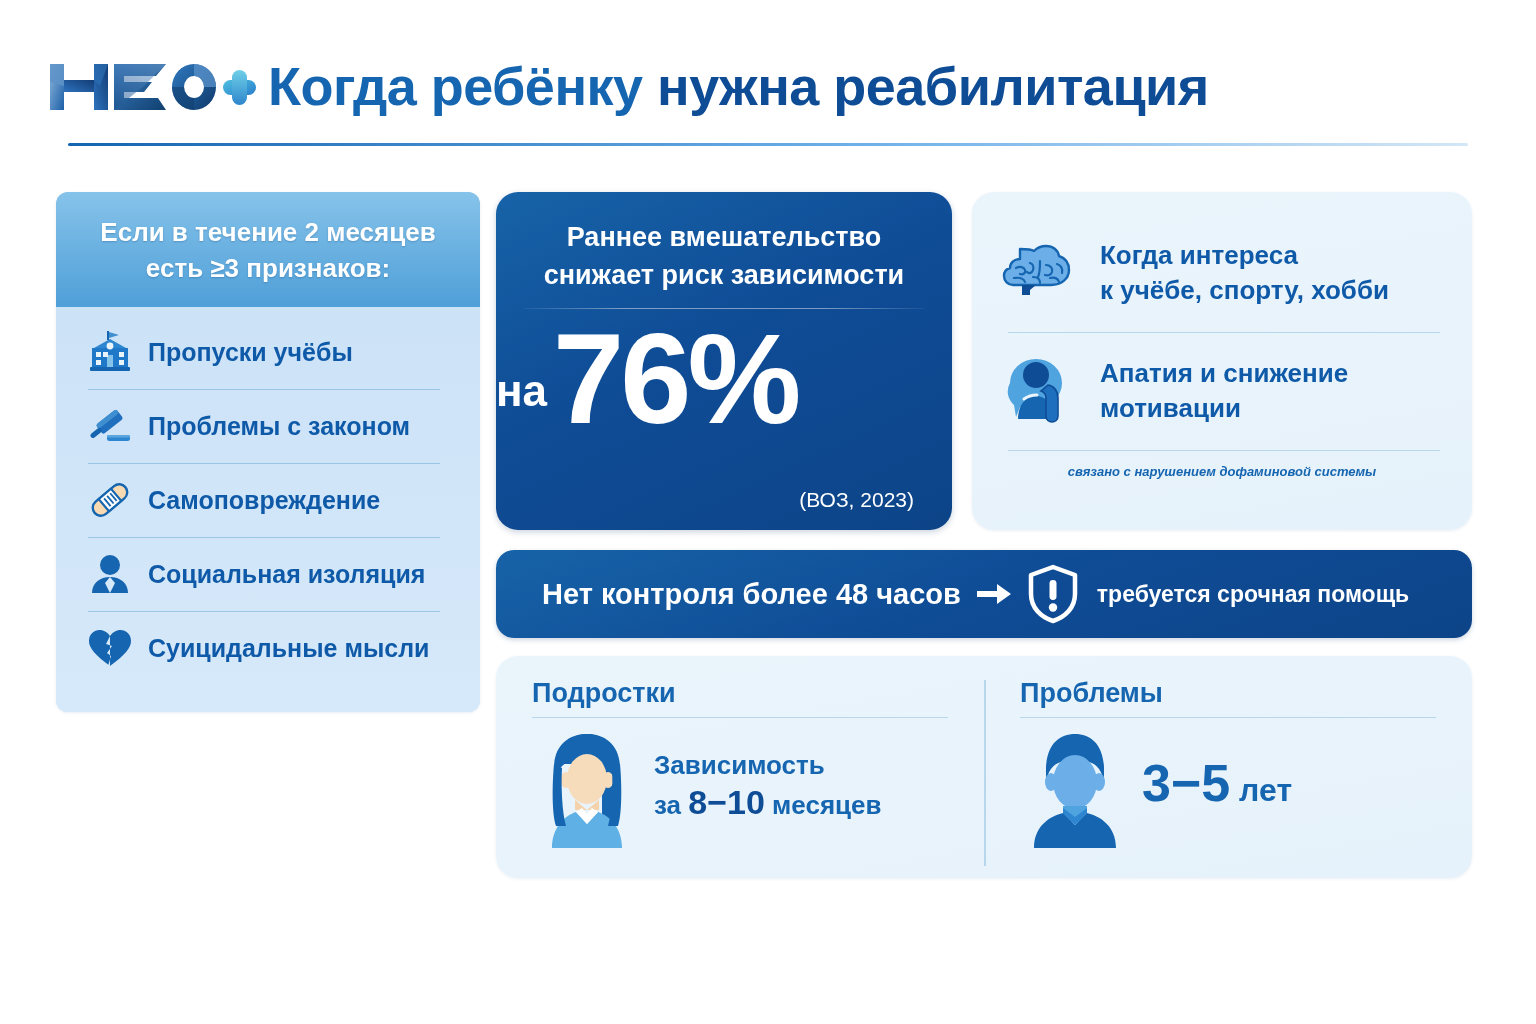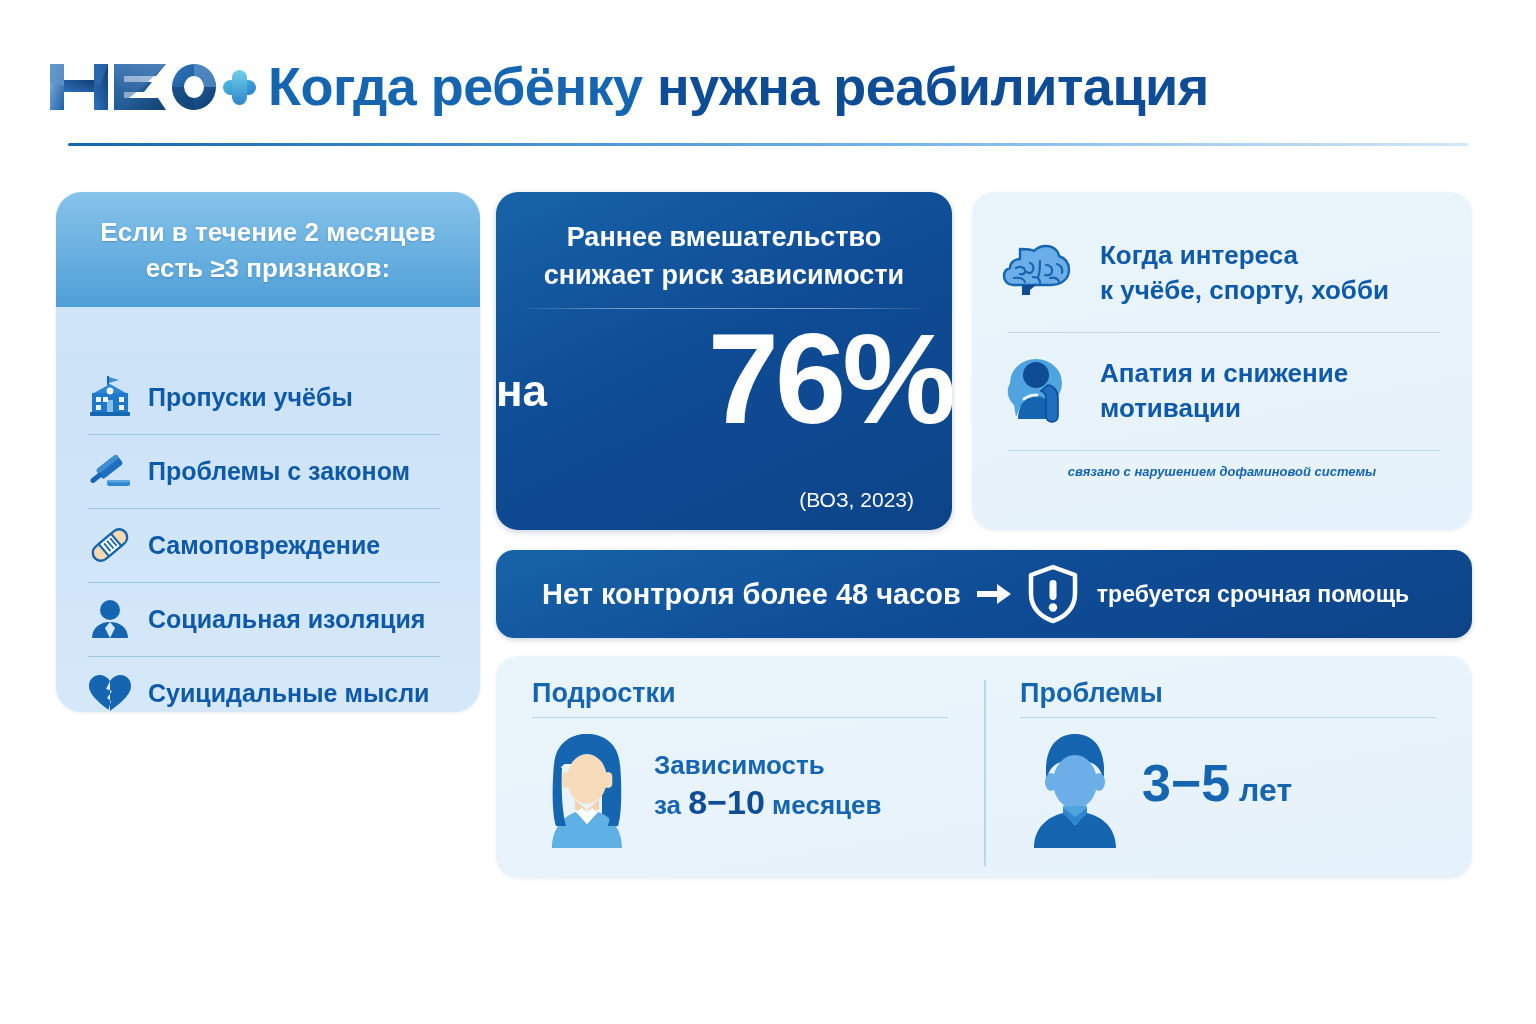--- a/index.html
+++ b/index.html
@@ -51,21 +51,21 @@
     border-radius: 2px;
   }
 
   
   #left-panel {
     position: absolute;
     left: 56px;
     top: 192px;
     width: 424px;
     height: 520px;
-    border-radius: 26px;
+    border-radius: 12px;
     background: #CFE4F7;
     overflow: hidden;
     box-shadow: 0 1px 3px rgba(20,70,130,0.10);
   }
   #left-panel-header {
     width: 100%;
     height: 115px;
     background: linear-gradient(180deg, #86C3EA 0%, #4F9FD8 100%);
     display: flex;
     align-items: center;
@@ -79,21 +79,20 @@
     font-weight: 700;
     line-height: 36px;
     text-align: center;
     text-shadow: 0 1px 2px rgba(10,60,110,0.28);
   }
   #left-panel-body {
     padding: 8px 12px 0 0;
     background: linear-gradient(180deg, #CCE2F7 0%, #D6E9FA 100%);
     height: 407px;
     box-sizing: border-box;
-    margin-top: 45px;
   }
   .signal-row {
     display: flex;
     align-items: center;
     height: 74px;
     padding-left: 28px;
     position: relative;
   }
   .signal-row + .signal-row::before {
     content: "";
@@ -141,21 +140,21 @@
     line-height: 38px;
   }
   #stat-card-rule {
     margin: 14px 28px 0 28px;
     height: 1px;
     background: linear-gradient(90deg, rgba(255,255,255,0.05) 0%, rgba(255,255,255,0.45) 25%, rgba(255,255,255,0.45) 75%, rgba(255,255,255,0.05) 100%);
   }
   #stat-figure {
     display: flex;
     align-items: flex-end;
-    justify-content: space-between;
+    justify-content: flex-start;
     margin-top: 6px;
   }
   #stat-prefix {
     color: #ffffff;
     font-size: 44px;
     font-weight: 700;
     line-height: 1;
     margin-bottom: 30px;
     margin-right: 6px;
   }

